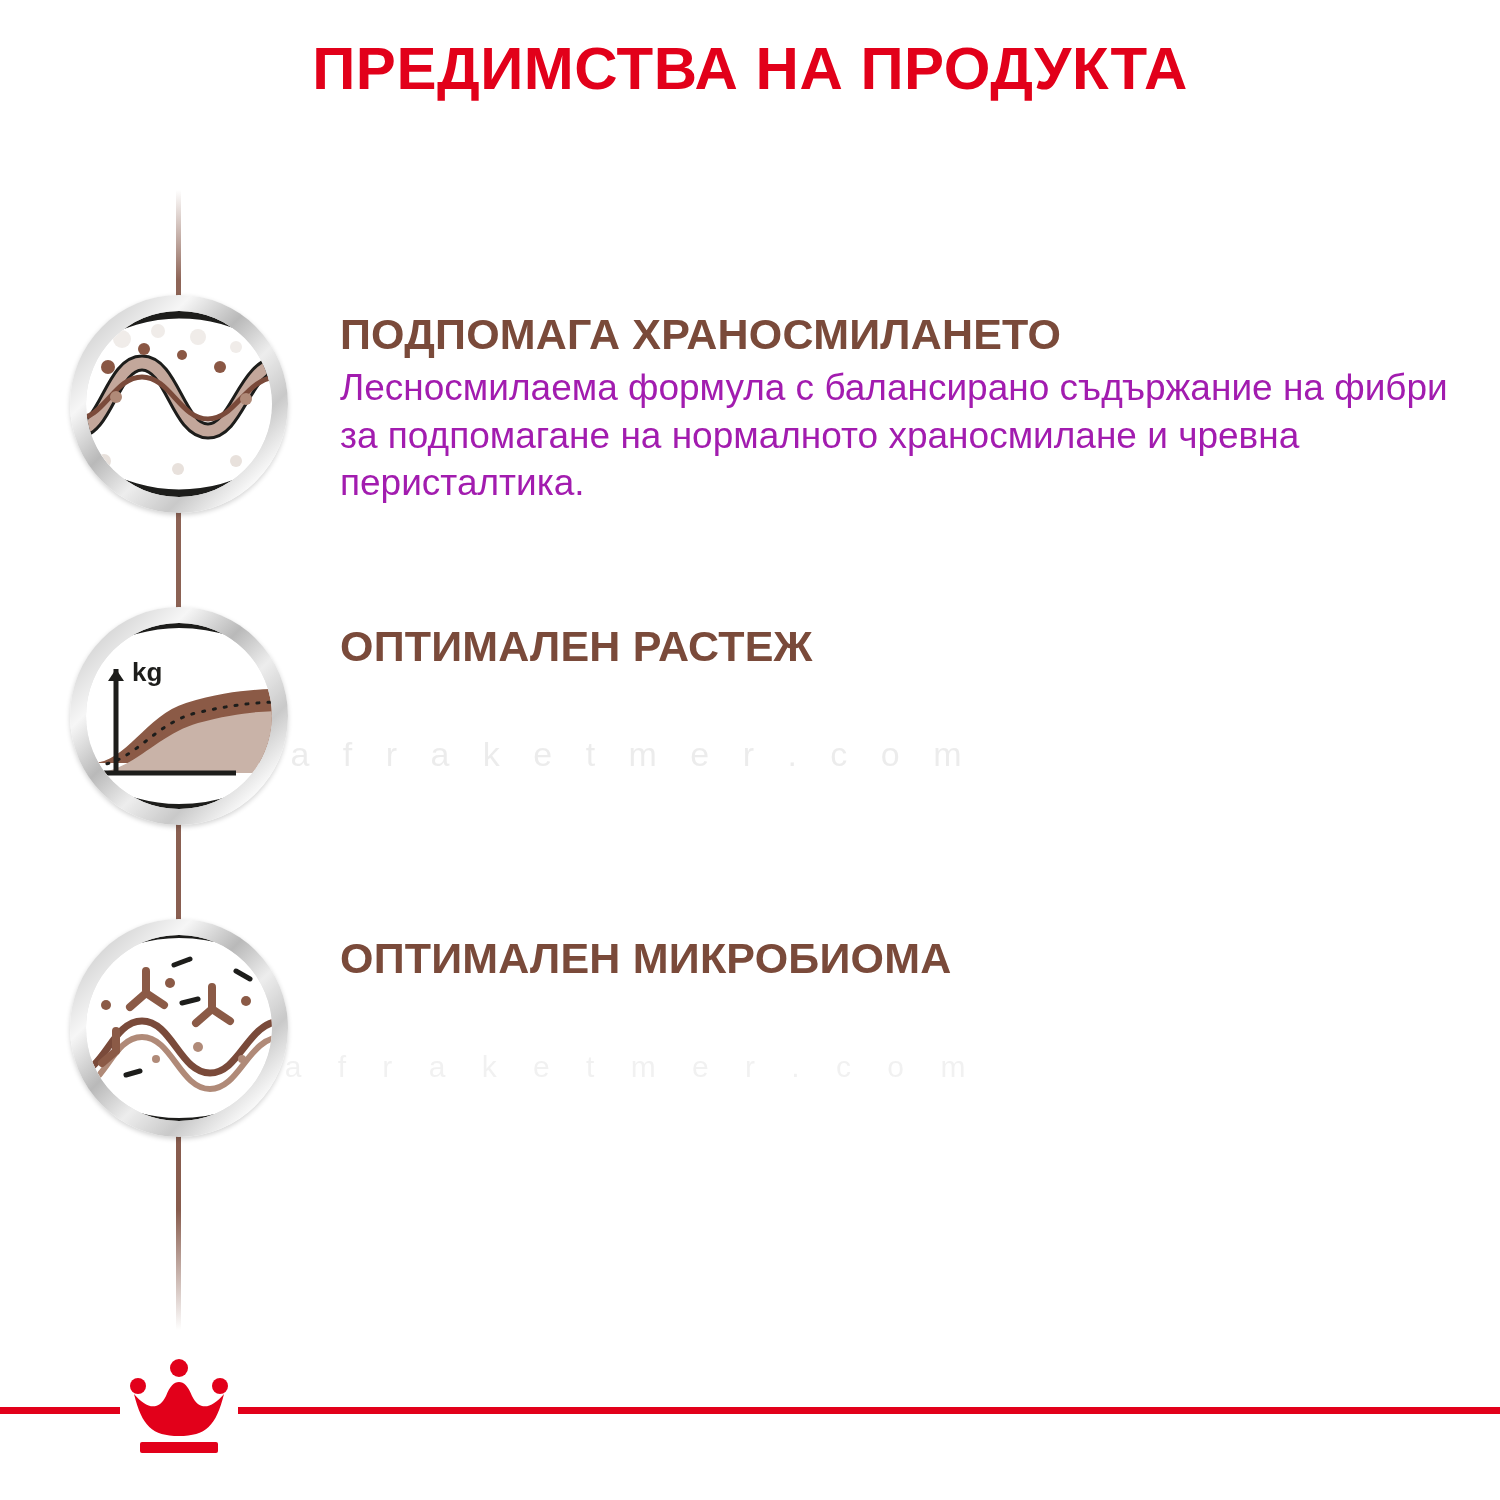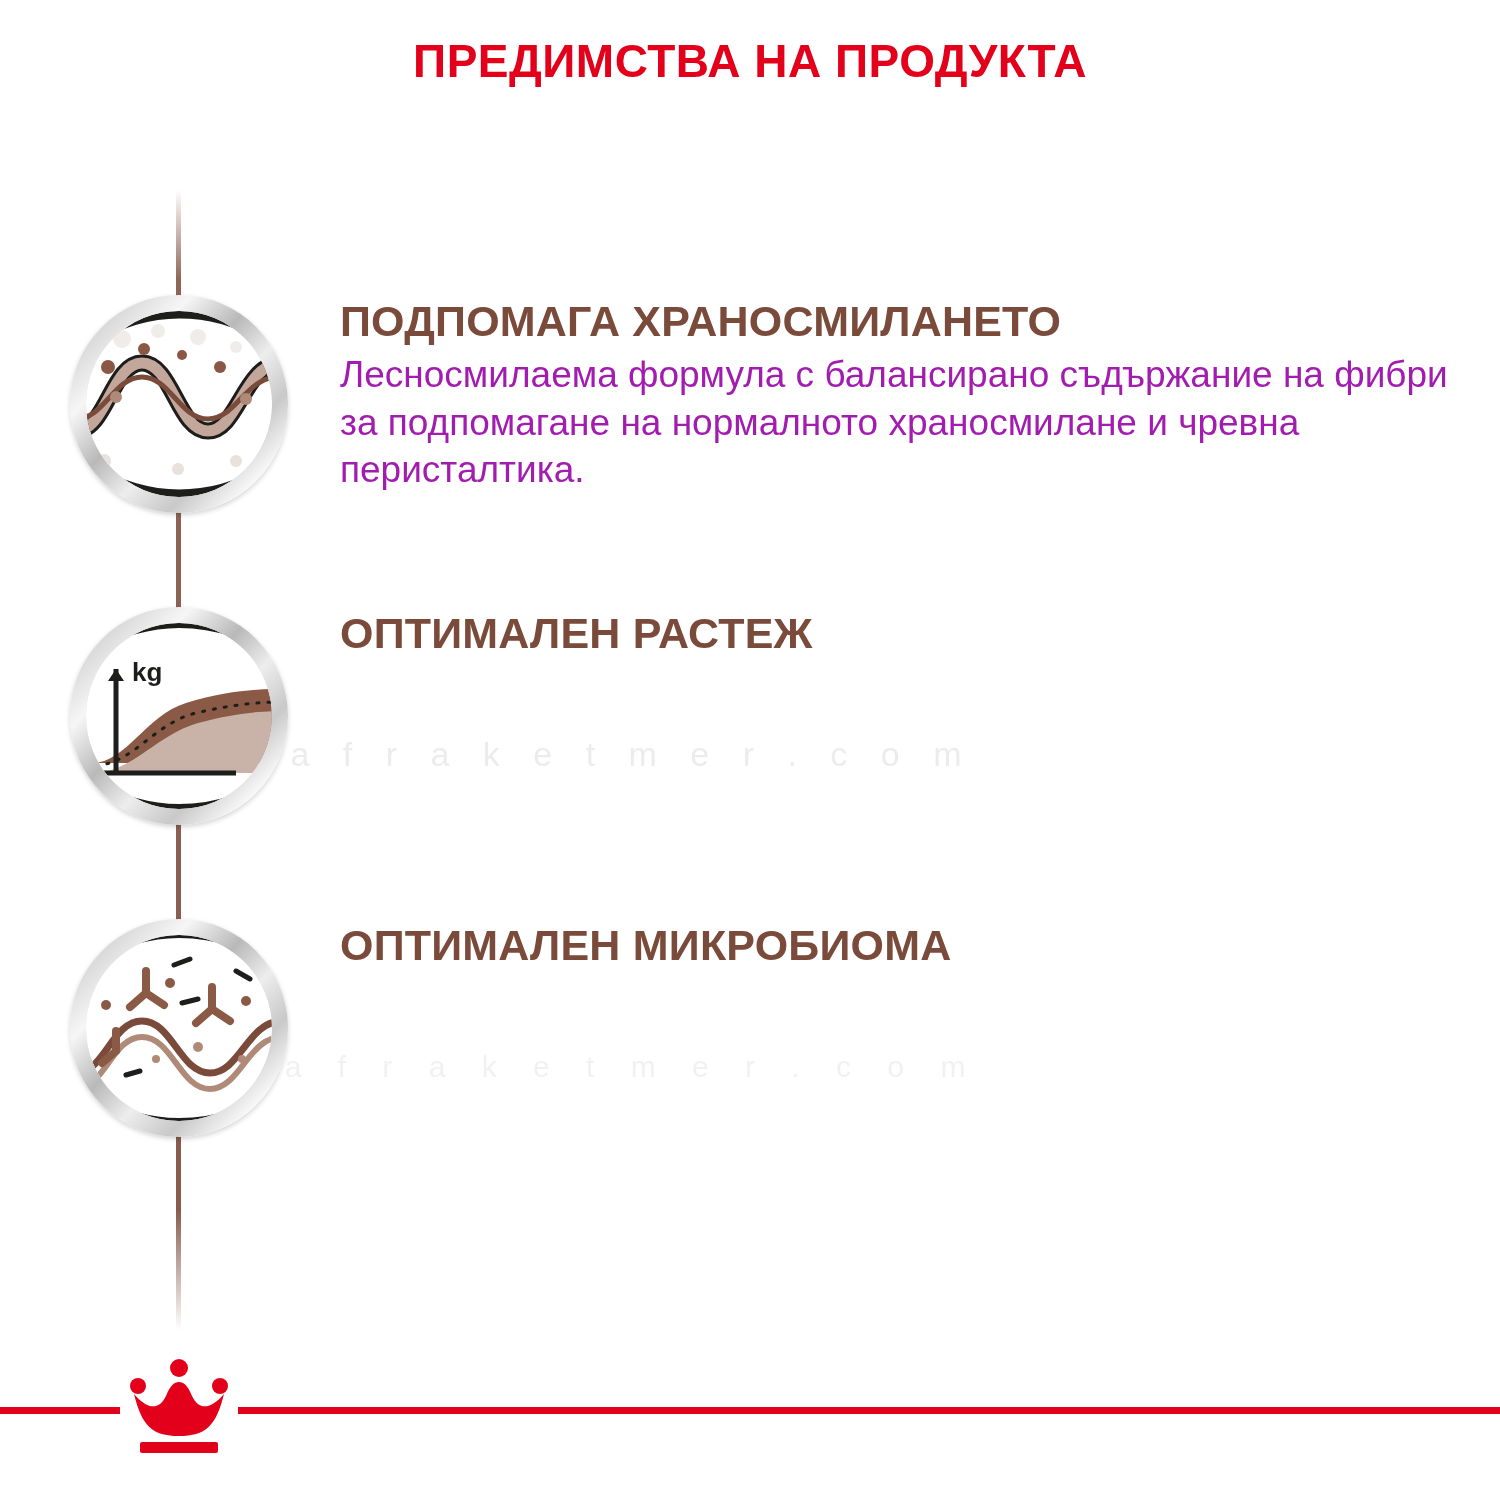--- a/index.html
+++ b/index.html
@@ -16,21 +16,21 @@
   }
 
   
   .page-title {
     position: absolute;
     top: 36px;
     left: 0;
     width: 1500px;
     text-align: center;
     color: #e2001a;
-    font-size: 46px;
+    font-size: 60px;
     font-weight: bold;
     letter-spacing: 0.5px;
     line-height: 1.1;
   }
 
   
   .timeline-line {
     position: absolute;
     left: 176px;
     top: 190px;
@@ -109,21 +109,21 @@
   .benefit-text {
     margin-left: 52px;
     margin-top: 8px;
     max-width: 1110px;
   }
   .benefit-title {
     color: #7a4a3a;
     font-size: 43px;
     font-weight: bold;
     line-height: 1.12;
-    margin: 4px 0 6px 0;
+    margin: 17px 0 6px 0;
     letter-spacing: 0.2px;
   }
   .benefit-desc {
     color: #a21caf;
     font-size: 37px;
     line-height: 1.28;
     margin: 0;
   }
 
   

